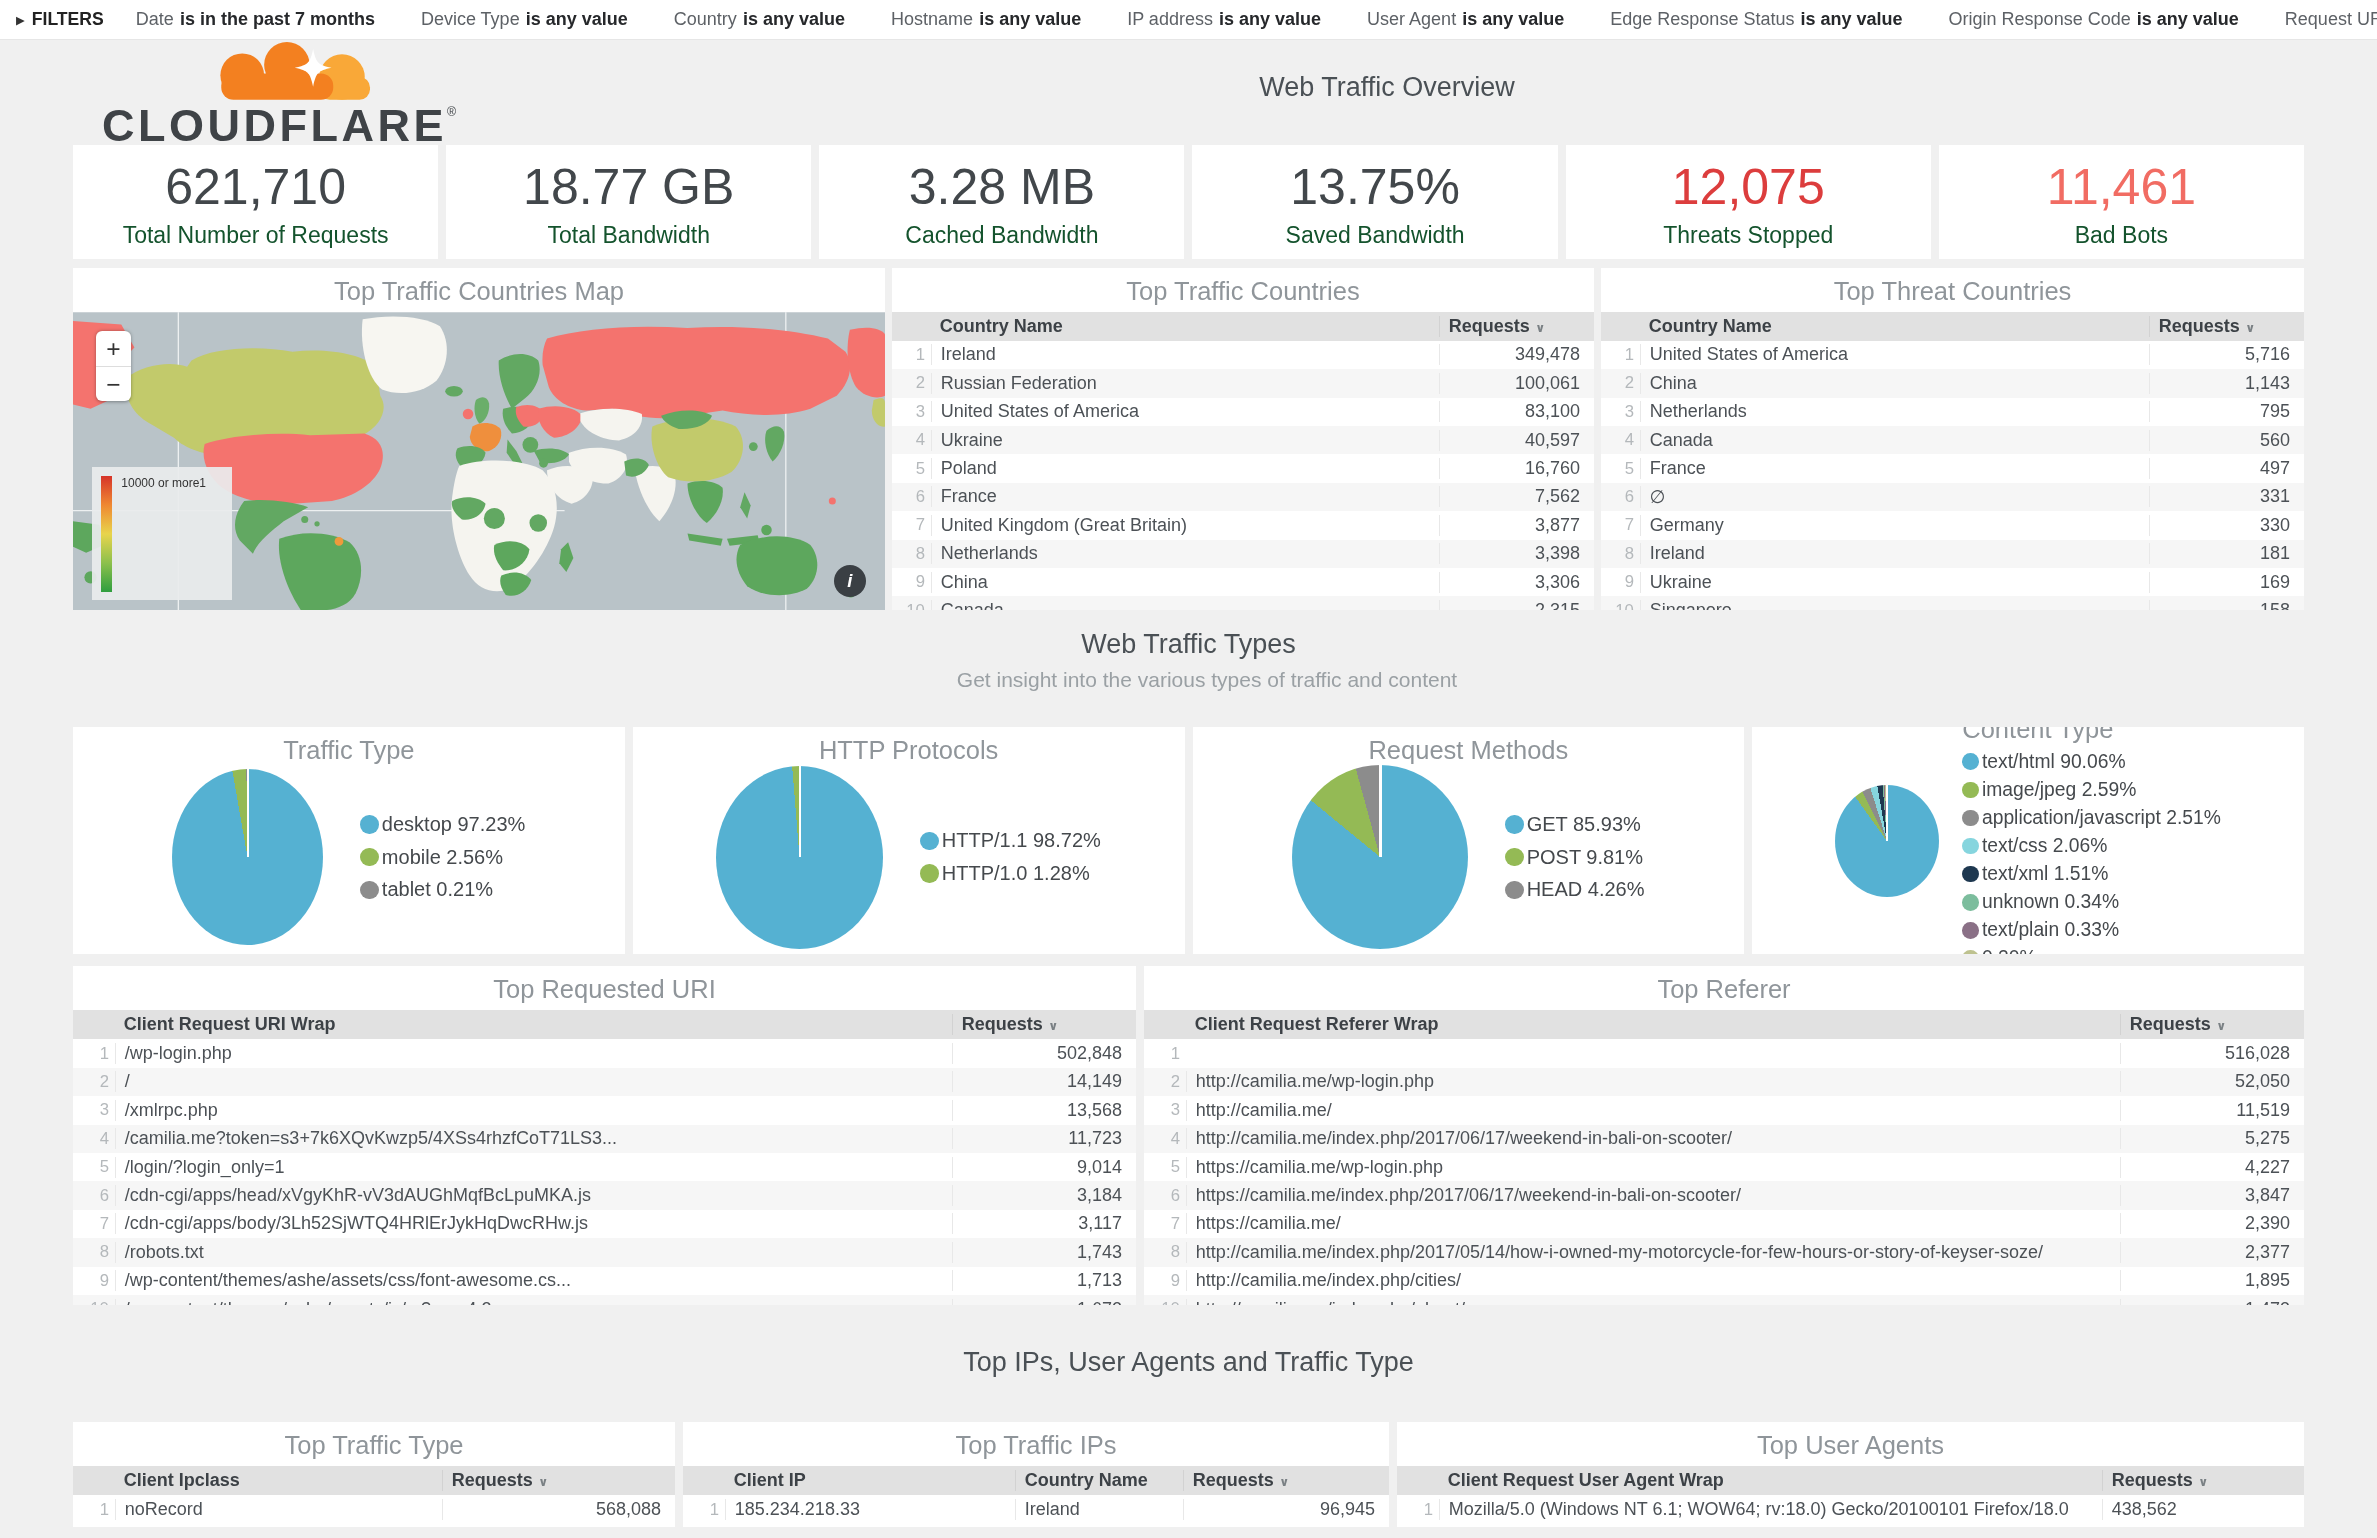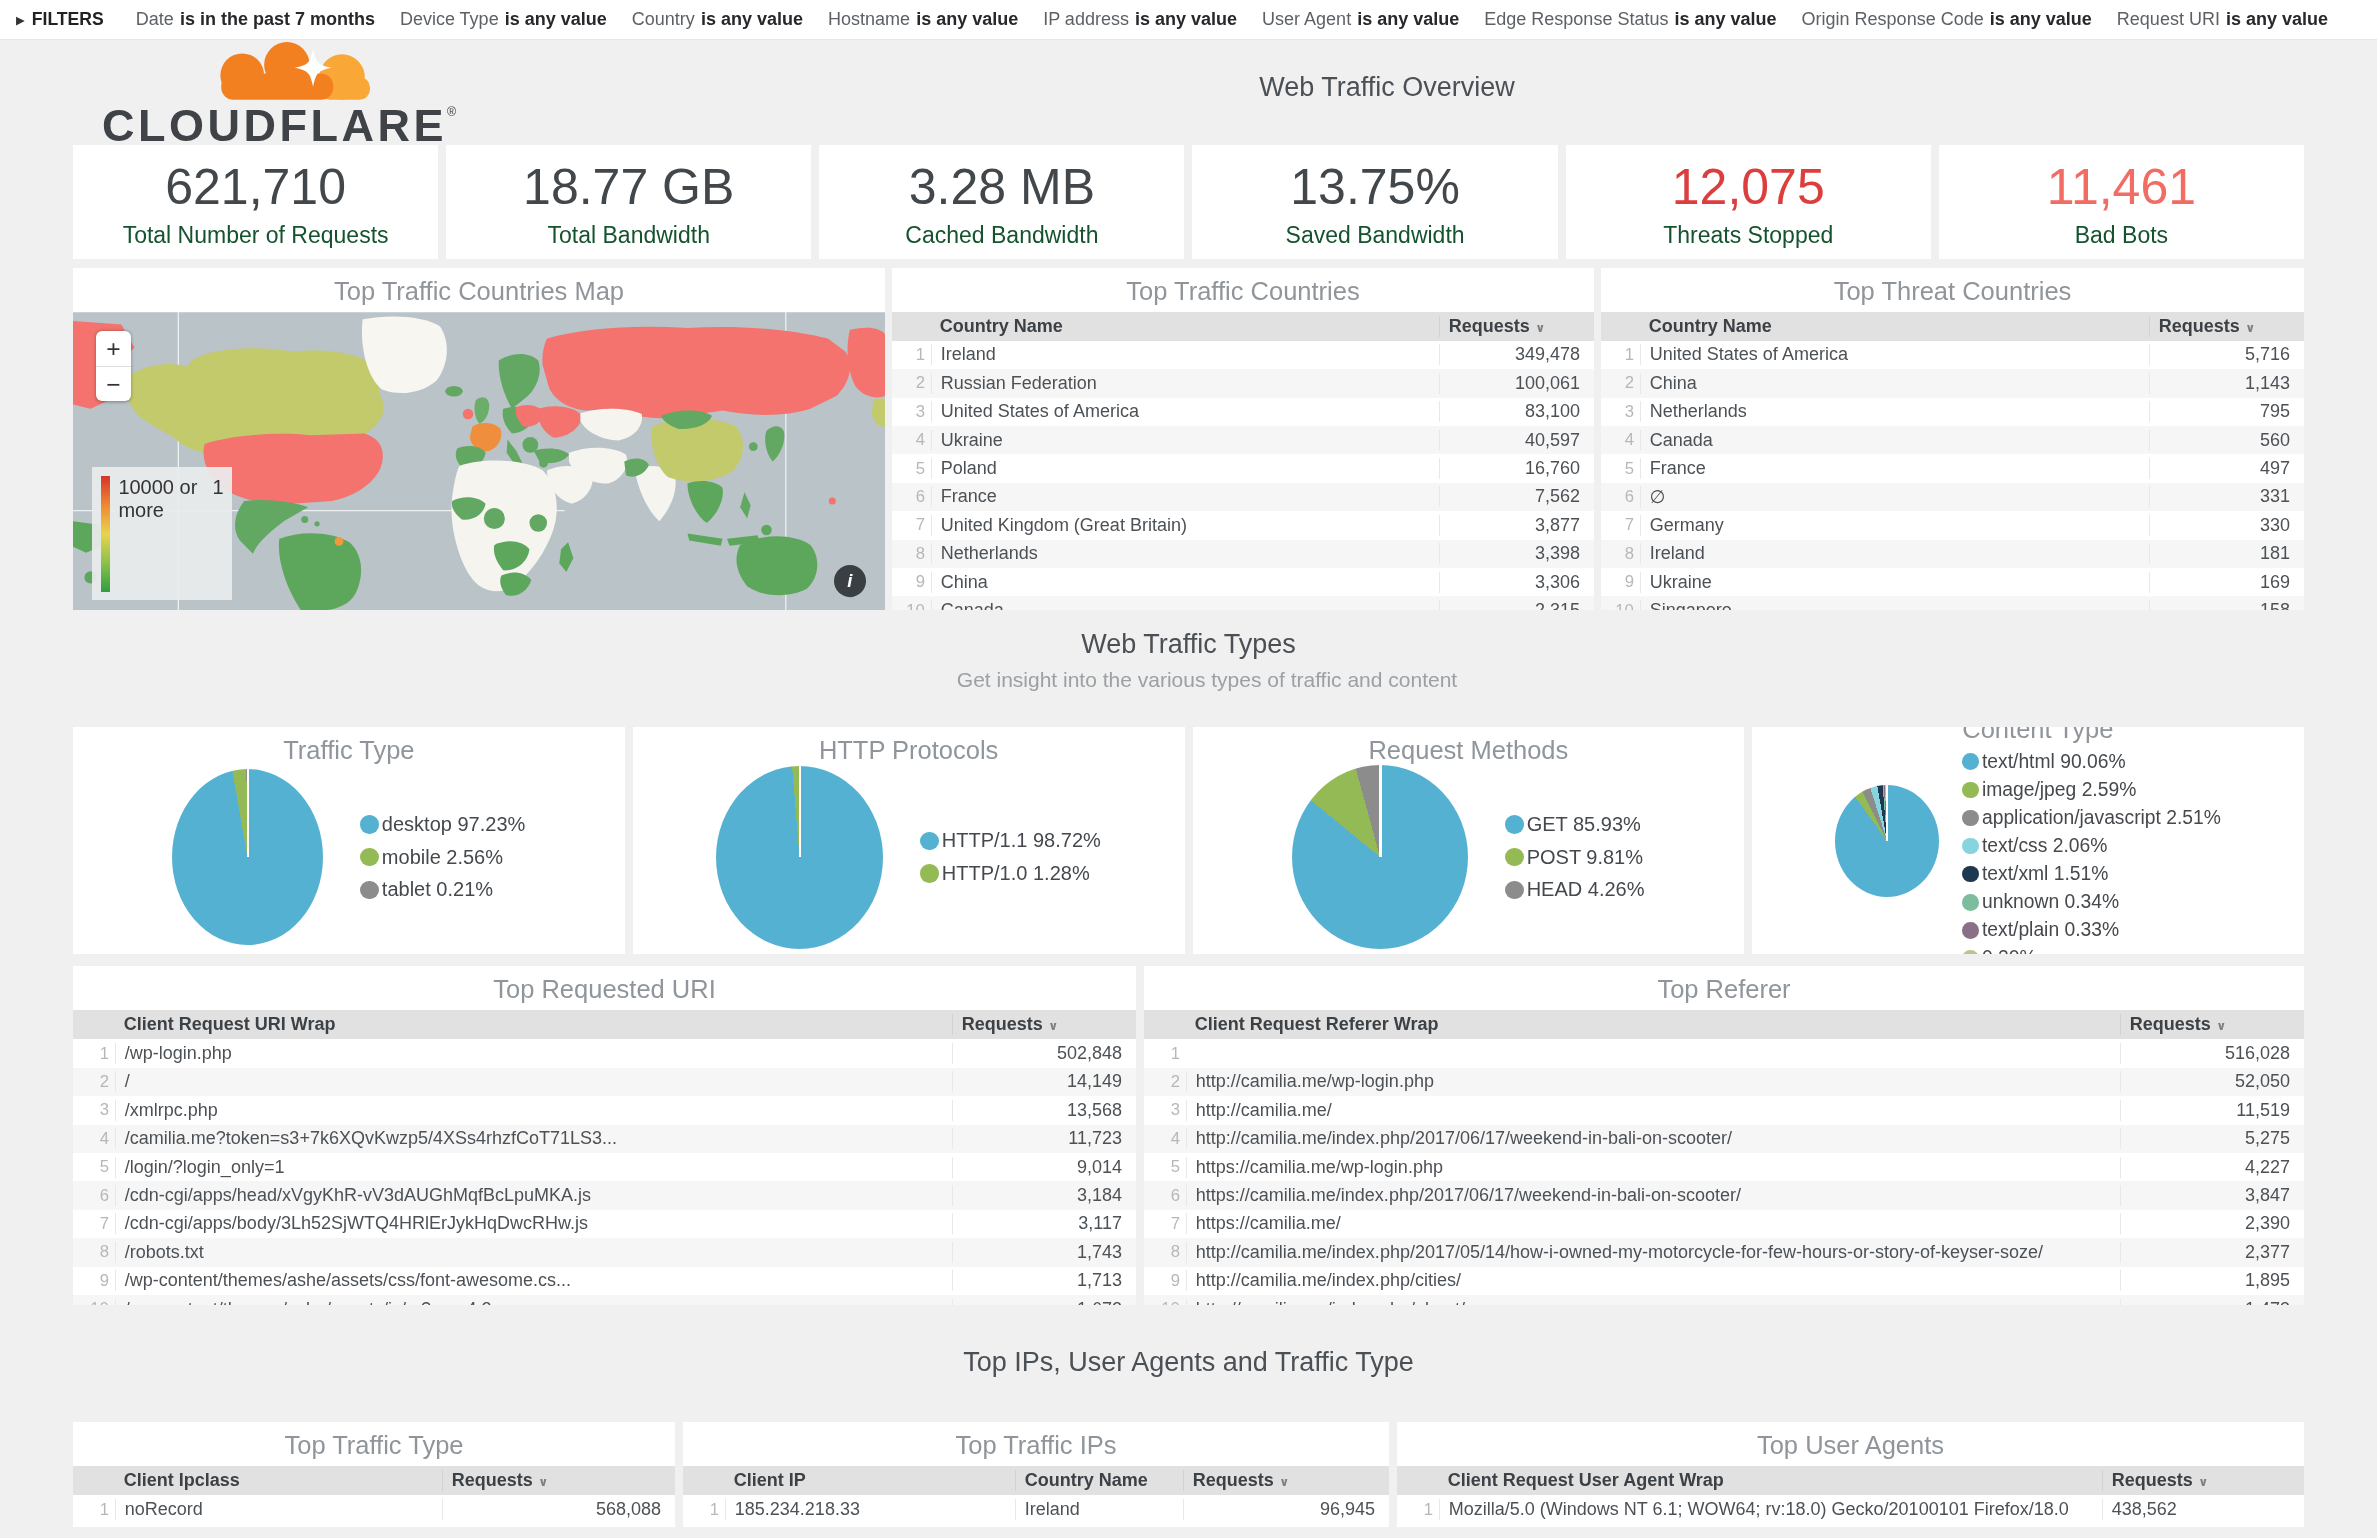--- a/index.html
+++ b/index.html
@@ -5,21 +5,21 @@
   * { box-sizing: border-box; margin: 0; padding: 0; }
   html,body { width: 2377px; height: 1538px; overflow: hidden; background:#f0f0f0;
     font-family: "Liberation Sans", "DejaVu Sans", sans-serif; color:#4c5156; }
 
   
   .filterbar { height:40px; background:#fff; border-bottom:0.9px solid #e6e6e6;
     display:flex; align-items:center; padding:0 0 0 16px; white-space:nowrap; overflow:hidden; }
   .filters-toggle { display:flex; align-items:center; gap:7px; font-weight:700; font-size:17.6px;
     color:#222; margin-right:32px; flex:none; }
   .filters-toggle .tri { font-size:11.4px; color:#333; }
-  .filter-list { display:flex; gap:25px; align-items:center; overflow:hidden; }
+  .filter-list { display:flex; gap:46px; align-items:center; overflow:hidden; }
   .f-item { display:flex; gap:6.1px; font-size:18px; flex:none; }
   .f-label { color:#5d6166; }
   .f-value { color:#26282b; font-weight:700; }
 
   
   .header { position:relative; height:105px; }
   .logo { position:absolute; left:99px; top:1.8px; width:360px; text-align:center; }
   .logo svg { display:block; margin:0 auto; }
   .wordmark { font-size:45px; font-weight:800; letter-spacing:3.5px; color:#3f4347; line-height:1; margin-top:-1.8px; }
   .wordmark sup { font-size:12.3px; font-weight:400; vertical-align:24.6px; letter-spacing:0; }
@@ -54,21 +54,21 @@
   .row2 .panel { height:342px; }
   .map-area { position:relative; height:299px; }
   .map-area svg { display:block; }
   .zoom-ctrl { position:absolute; left:23px; top:19.3px; width:35px; background:#fff;
     border-radius:6.1px; box-shadow:0 0.9px 3.5px rgba(0,0,0,.35); overflow:hidden; }
   .zoom-btn { height:35px; line-height:35px; text-align:center; font-size:24.6px; color:#333; }
   .zoom-btn + .zoom-btn { border-top:0.9px solid #ddd; }
   .map-legend { position:absolute; left:19.3px; bottom:10.5px; width:140px; height:133px;
     background:rgba(233,236,237,.93); padding:8.8px 8.8px; display:flex; gap:8.8px; }
   .legend-bar { width:11.4px; height:100%; background:linear-gradient(#d63429,#ef8832,#e8d44c,#8cc04c,#2f9e3f); }
-  .legend-lbls { display:flex; justify-content:space-between; font-size:20px; color:#333; }
+  .legend-lbls { display:flex; justify-content:space-between; font-size:12px; color:#333; }
   .info-btn { position:absolute; right:19.3px; bottom:14px; width:32px; height:32px; border-radius:50%;
     background:#3a3f44; color:#fff; text-align:center; line-height:32px; font-size:18.4px; font-weight:700; font-style:italic; }
 
   
   .section-head { text-align:center; margin-top:19.3px; }
   .section-head .h1 { font-size:27px; color:#4a5055; }
   .section-head .h2 { font-size:21px; color:#9aa0a4; margin-top:8px;padding-left:37px; }
 
   
   .row3 { display:grid; grid-template-columns:repeat(4,1fr); gap:8px; margin:35px 73px 0; height:227px; }

